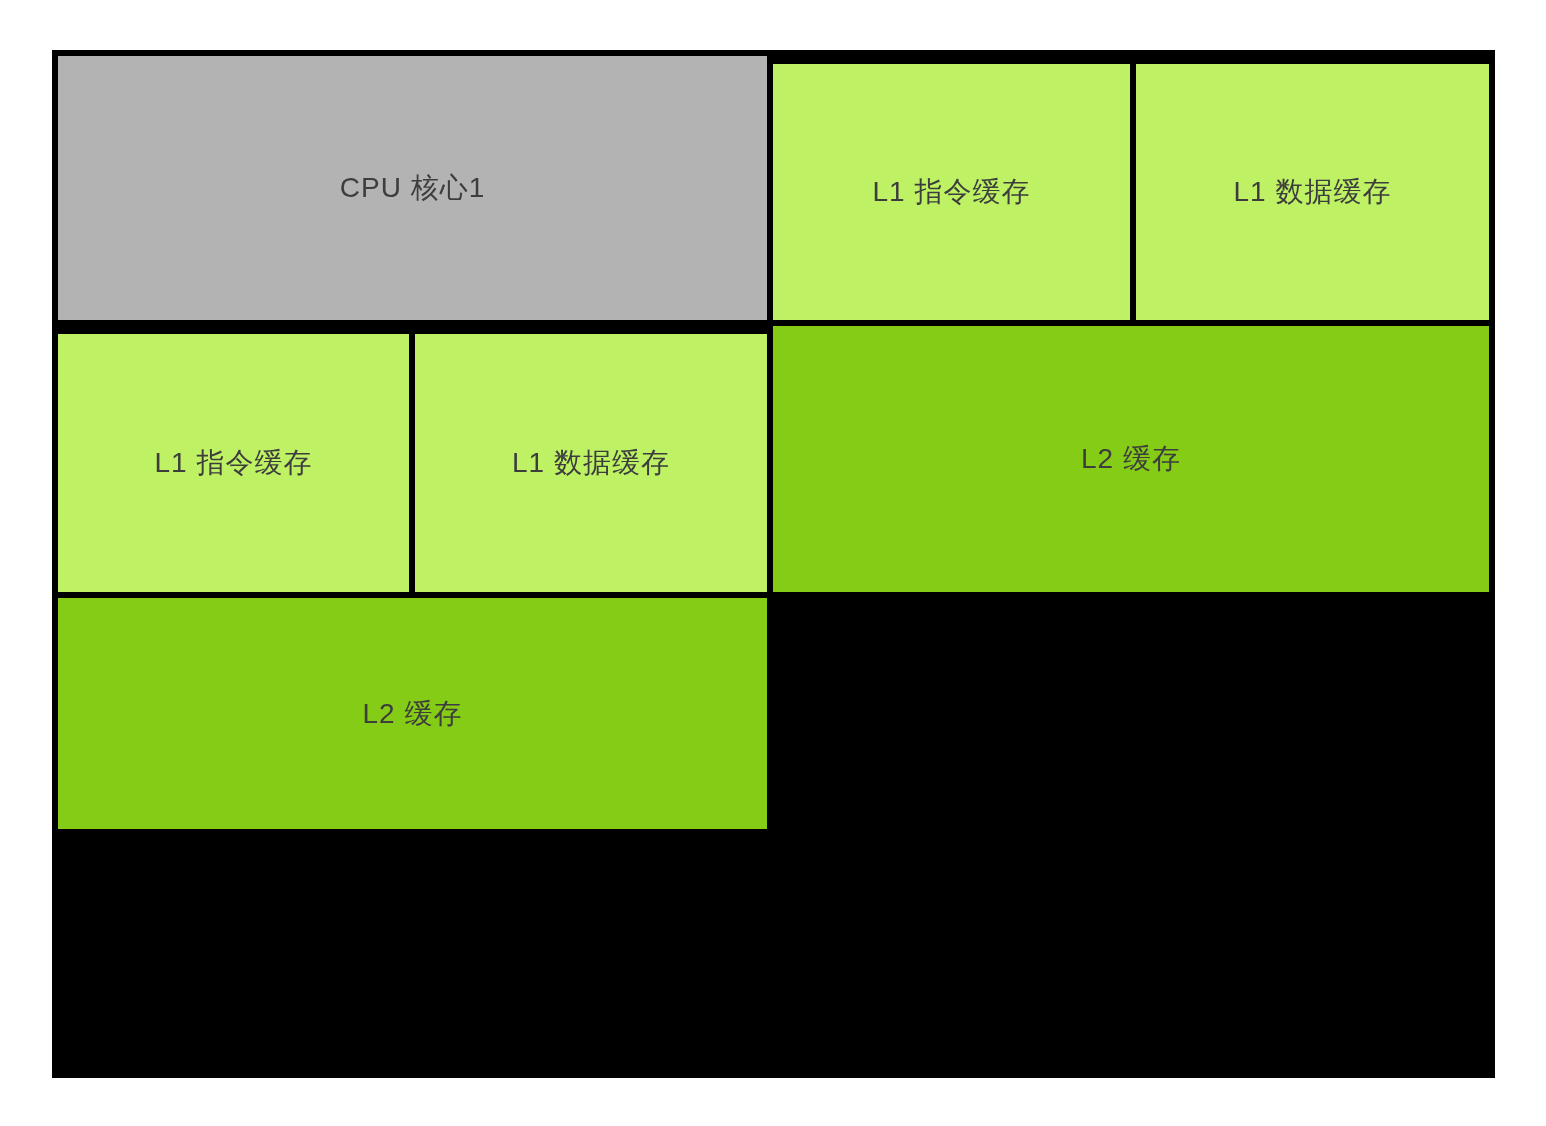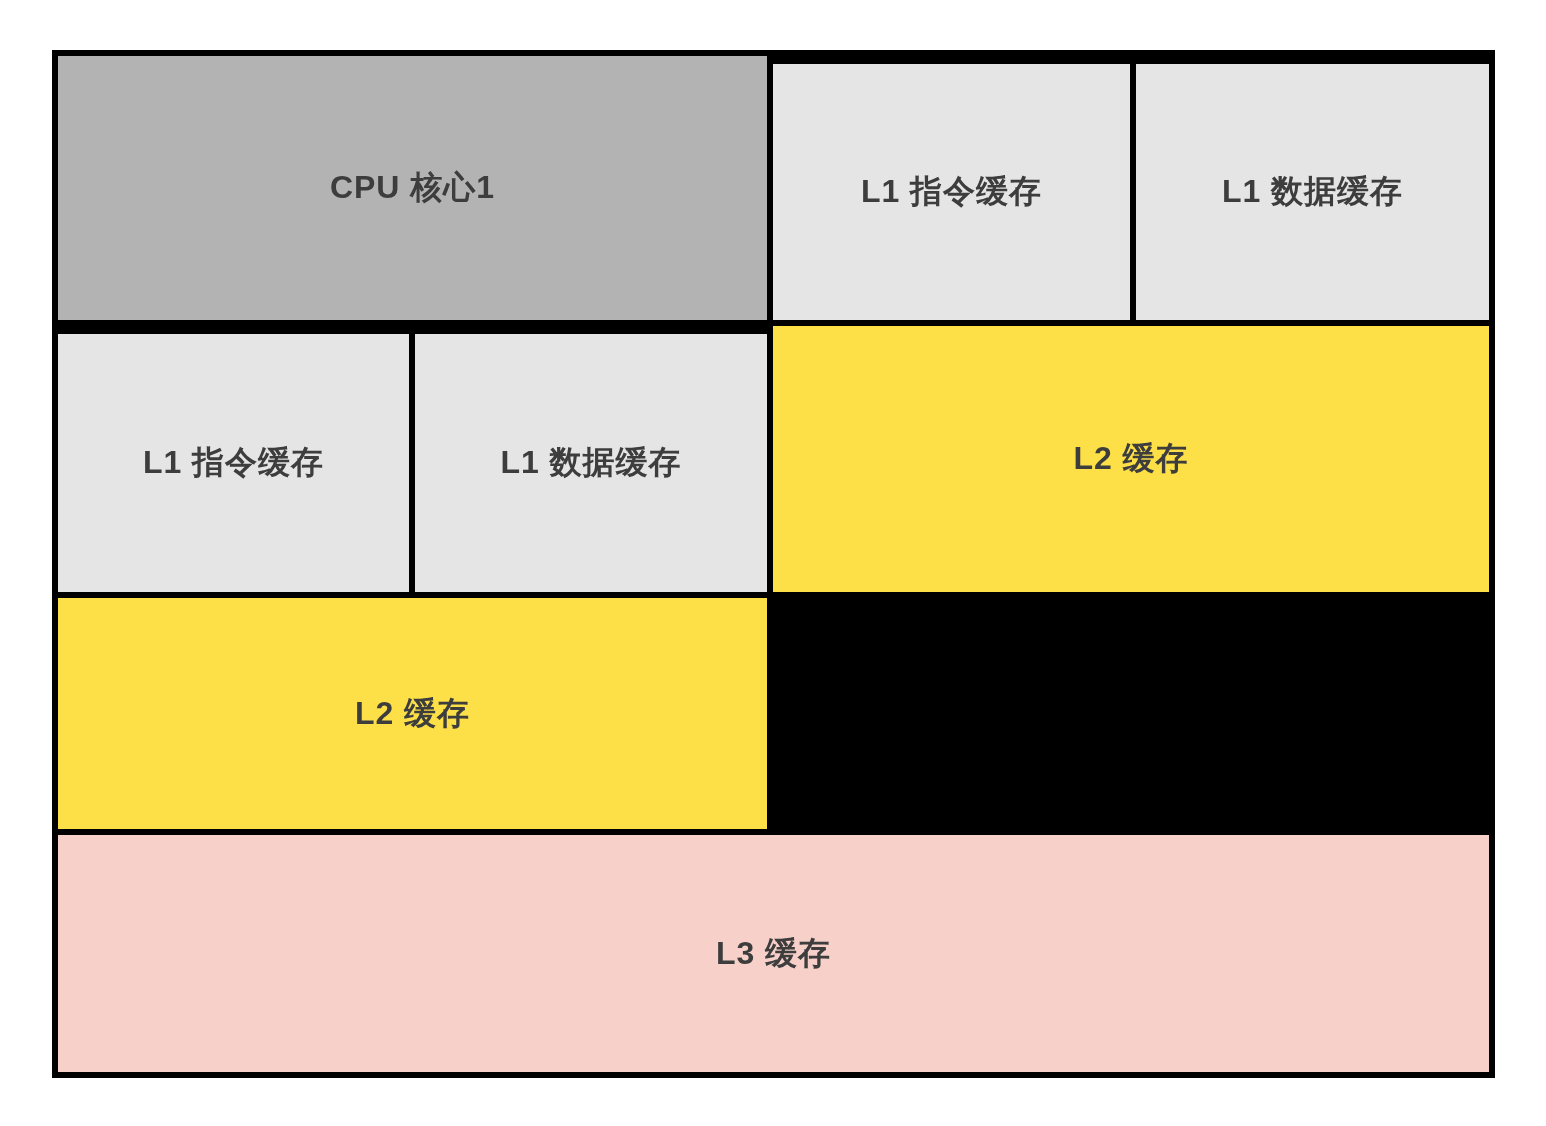--- a/index.html
+++ b/index.html
@@ -23,29 +23,28 @@
     display: grid;
     grid-template-columns: 351px 352px 357px 353px;
     grid-template-rows: 264px 266px 231px 237px;
     gap: 6px;
   }
   .cell {
     display: flex;
     align-items: center;
     justify-content: center;
     text-align: right;
-    font-size: 32px;
+    font-size: 28px;
     color: #3d3d3d;
     letter-spacing: 1px;
     overflow: hidden;
-    font-weight: bold;
   }
   .core  { background: #b3b3b3; grid-column: span 2; }
-  .l1    { background: #e5e5e5; margin-top: 8px; }
-  .l2    { background: #fde047; grid-column: span 2; }
+  .l1    { background: #bef264; margin-top: 8px; }
+  .l2    { background: #84cc16; grid-column: span 2; }
   .l3    { background: #f6d0c9; grid-column: span 4; }
 </style>
 </head>
 <body>
 
 <div class="diagram">
   <div class="cell core">
     <span>CPU 核心1</span>
   </div>
 
@@ -62,16 +61,13 @@
     <span>L1 数据缓存</span>
   </div>
 
   <div class="cell l2">
     <span>L2 缓存</span>
   </div>
   <div class="cell l2">
     <span>L2 缓存</span>
   </div>
 
-  <div class="cell l3">
-    <span>L3 缓存</span>
-  </div>
 </div>
 
 </body></html>

